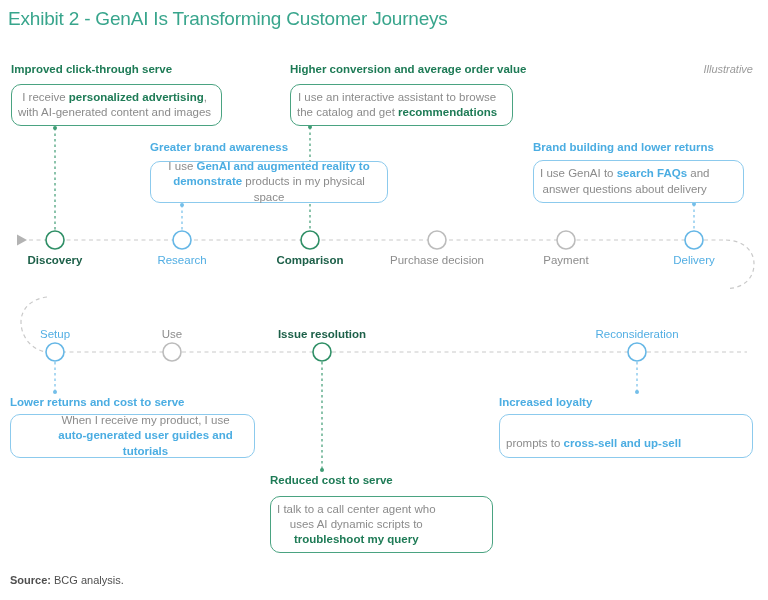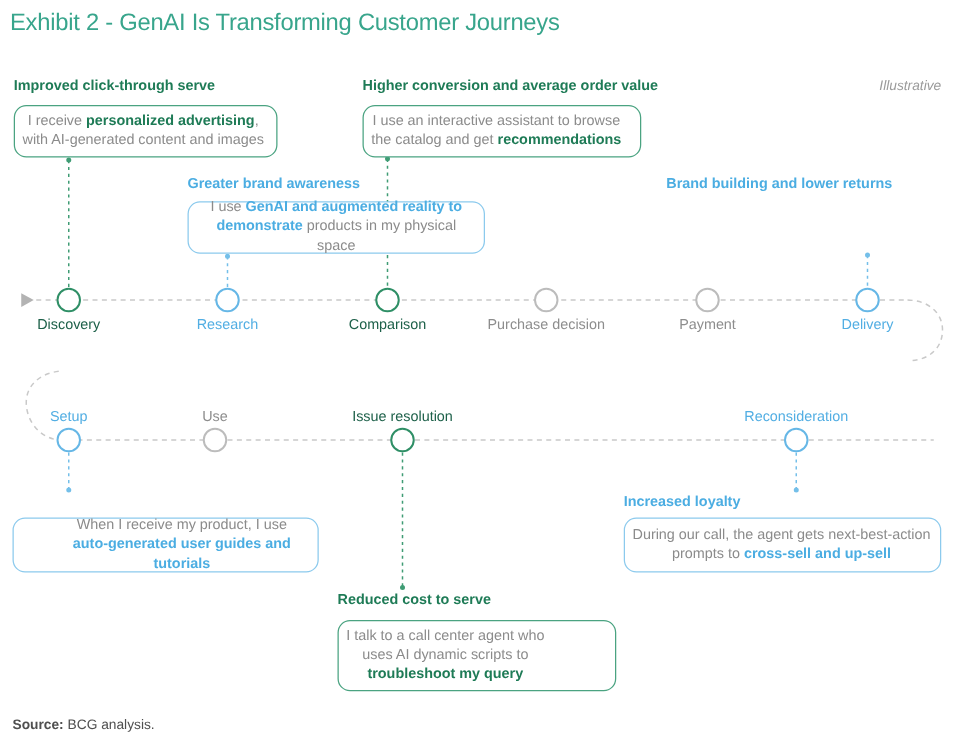--- a/index.html
+++ b/index.html
@@ -21,21 +21,21 @@
     display:flex;align-items:center;justify-content:flex-start;text-align:center;
     font-size:11.5px;line-height:1.32;color:#8b8b8b;padding:2px 6px;box-sizing:border-box;
   }
   .box.green{border-color:#4aa381;}
   .box.blue{border-color:#8ccaed;}
   .box.green .hl{color:#1e7b56;font-weight:700;}
   .box.blue .hl{color:#4bade2;font-weight:600;}
   .stage-label{
     font-size:11.5px;white-space:nowrap;transform:translateX(-50%);
   }
-  .stage-label.green{color:#1d6049;font-weight:400;}
+  .stage-label.green{color:#1d6049;font-weight:700;}
   .stage-label.blue{color:#52aee3;font-weight:500;}
   .stage-label.gray{color:#8d8d8d;font-weight:400;}
   .source{font-size:11px;color:#4f4f4f;}
   .source b{font-weight:700;}
 </style>
 </head>
 <body>
 
 <div id="canvas">
 
@@ -93,40 +93,44 @@
   <div class="abs box green" style="left:290px;top:84px;width:223px;height:42px;">
     <div><span>I use an interactive assistant to browse</span><br><span>the catalog and get </span><span class="hl">recommendations</span></div>
   </div>
 
   <div class="abs callout-hdr blue" style="left:150px;top:141px;">Greater brand awareness</div>
   <div class="abs box blue" style="left:150px;top:161px;width:238px;height:42px;">
     <div><span>I use </span><span class="hl">GenAI and augmented reality to</span><br><span class="hl">demonstrate</span><span> products in my physical space</span></div>
   </div>
 
   <div class="abs callout-hdr blue" style="left:533px;top:141px;">Brand building and lower returns</div>
+  <div class="abs box blue" style="left:533px;top:160px;width:211px;height:43px;">
+    <div><span>I use GenAI to </span><span class="hl">search FAQs</span><span> and</span><br><span>answer questions about delivery</span></div>
+  </div>
 
   <div class="abs stage-label green" style="left:55px;top:254px;">Discovery</div>
   <div class="abs stage-label blue" style="left:182px;top:254px;">Research</div>
   <div class="abs stage-label green" style="left:310px;top:254px;">Comparison</div>
   <div class="abs stage-label gray" style="left:437px;top:254px;">Purchase decision</div>
   <div class="abs stage-label gray" style="left:566px;top:254px;">Payment</div>
   <div class="abs stage-label blue" style="left:694px;top:254px;">Delivery</div>
 
   <div class="abs stage-label blue" style="left:55px;top:328px;">Setup</div>
   <div class="abs stage-label gray" style="left:172px;top:328px;">Use</div>
   <div class="abs stage-label green" style="left:322px;top:328px;">Issue resolution</div>
   <div class="abs stage-label blue" style="left:637px;top:328px;">Reconsideration</div>
 
+  <div class="abs callout-hdr blue" style="left:10px;top:396px;">Lower returns and cost to serve</div>
   <div class="abs box blue" style="left:10px;top:414px;width:245px;height:44px;padding-left:32px;">
     <div><span>When I receive my product, I use</span><br><span class="hl">auto-generated user guides and tutorials</span></div>
   </div>
 
   <div class="abs callout-hdr blue" style="left:499px;top:396px;">Increased loyalty</div>
   <div class="abs box blue" style="left:499px;top:414px;width:254px;height:44px;">
-    <div><span>During our call, the agent gets next-best-action</span><br><span>prompts to </span><span class="hl">cross-sell and up-sell</span></div>
+    <div><br><span>prompts to </span><span class="hl">cross-sell and up-sell</span></div>
   </div>
 
   <div class="abs callout-hdr green" style="left:270px;top:474px;">Reduced cost to serve</div>
   <div class="abs box green" style="left:270px;top:496px;width:223px;height:57px;">
     <div><span>I talk to a call center agent who</span><br><span>uses AI dynamic scripts to</span><br><span class="hl">troubleshoot my query</span></div>
   </div>
 
   <div class="abs source" style="left:10px;top:574px;">
     <b>Source:</b><span> BCG analysis.</span>
   </div>

